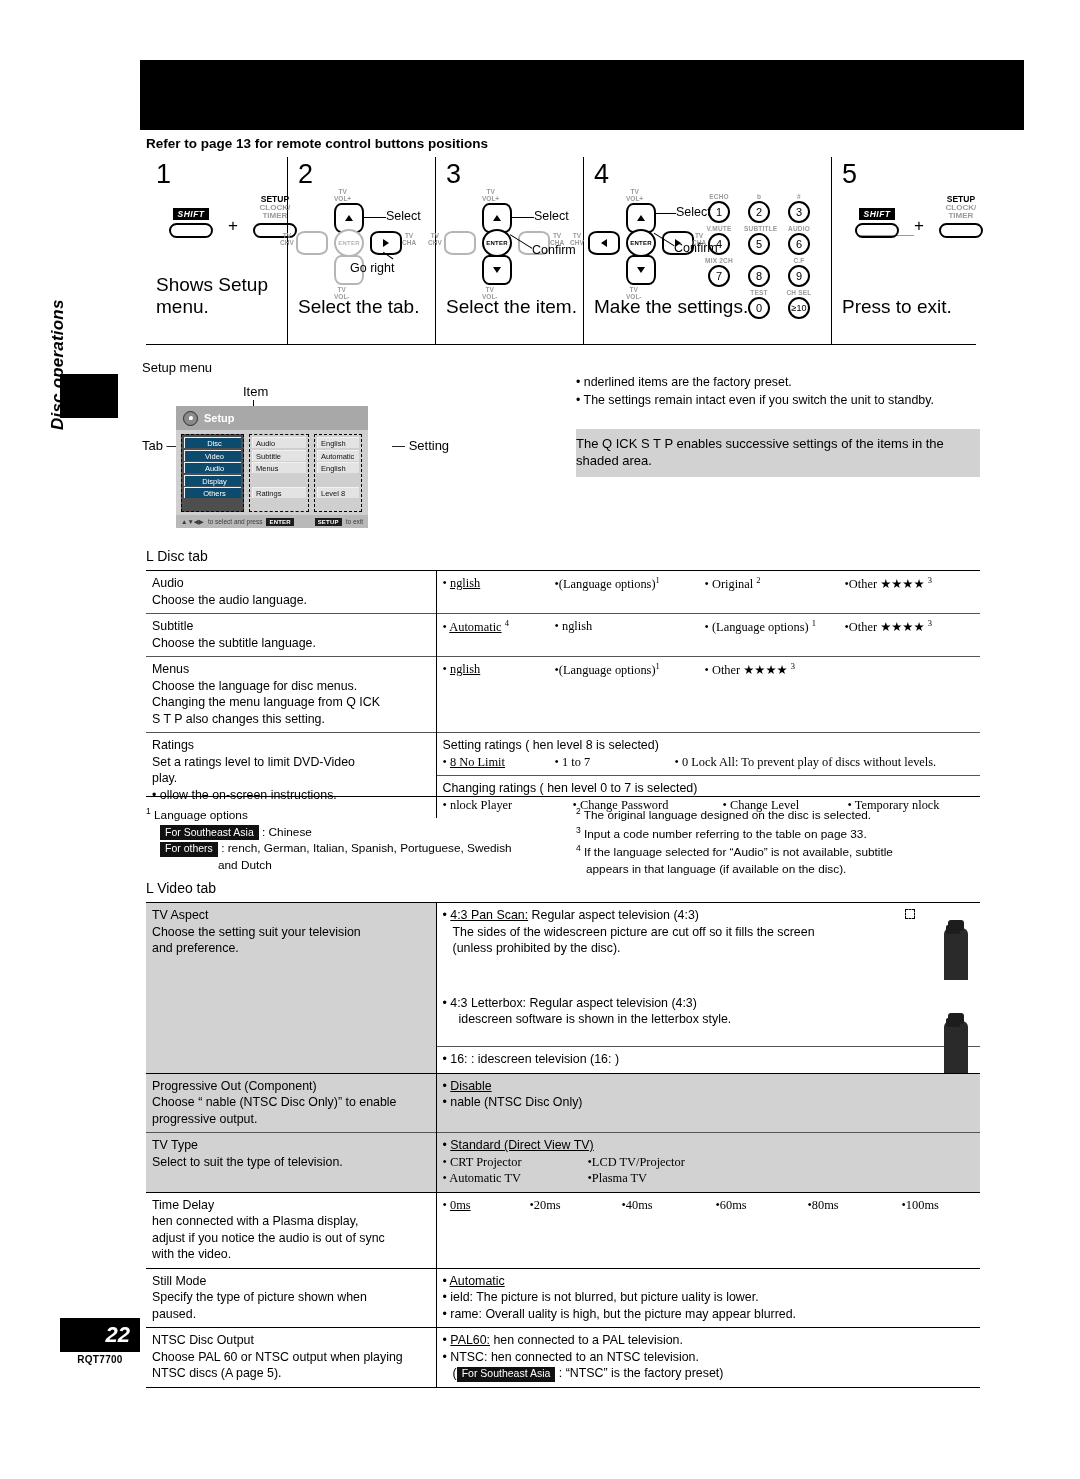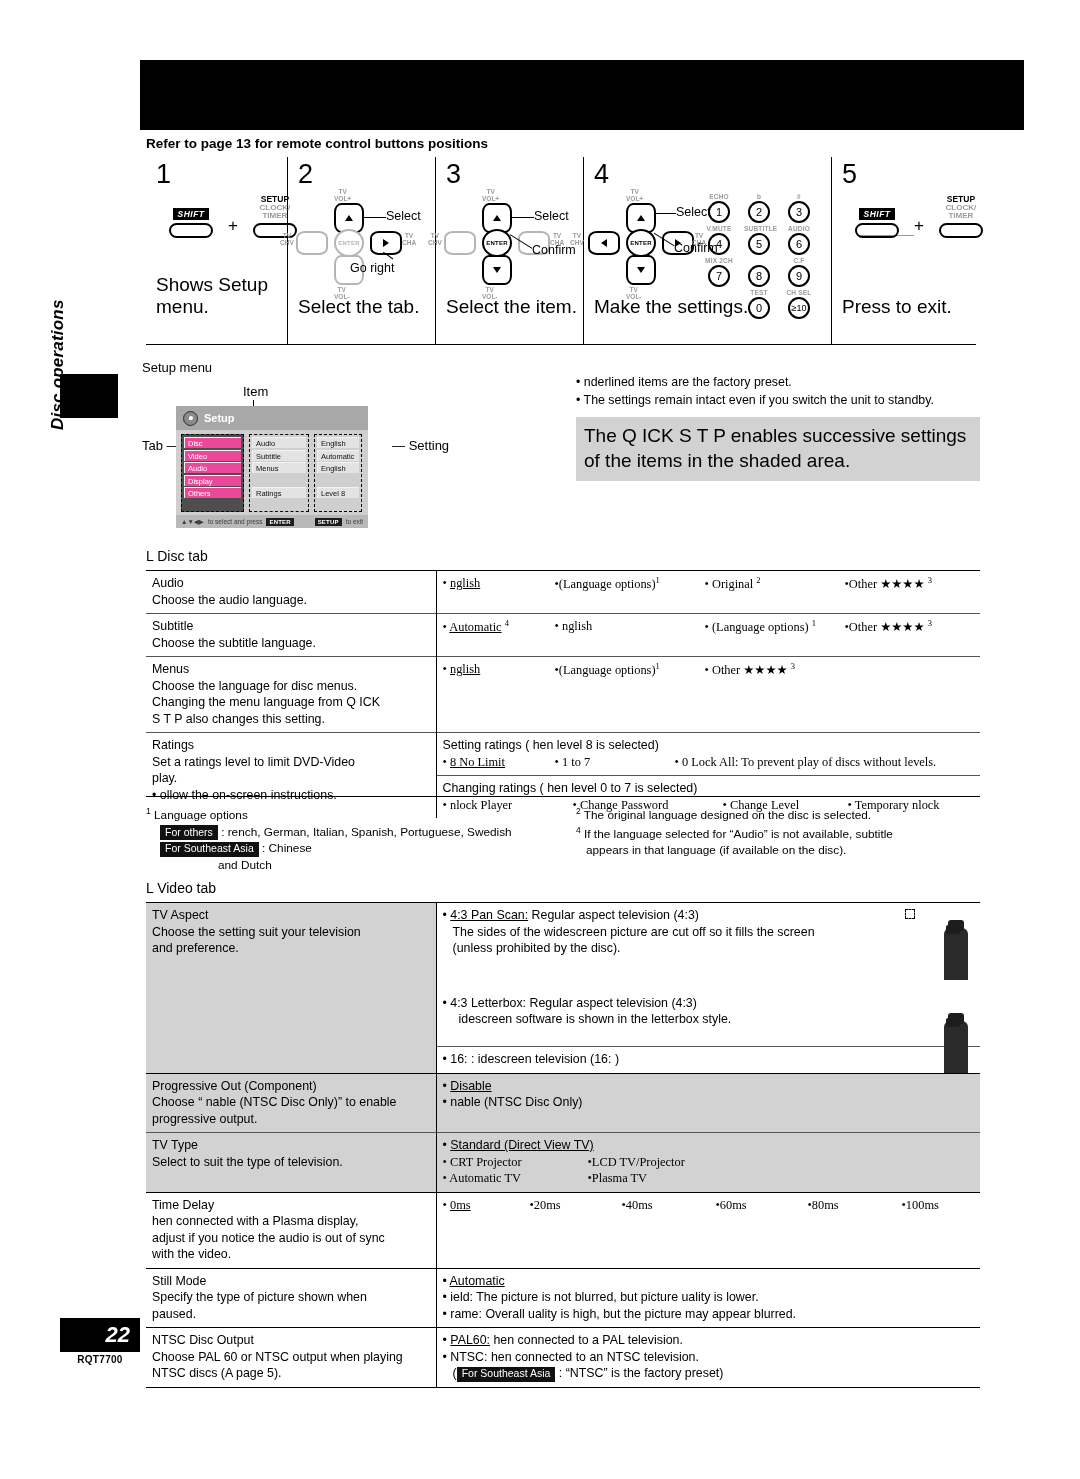--- a/index.html
+++ b/index.html
@@ -148,34 +148,34 @@
   .tv-body { display:flex; height:82px; padding:4px 5px 0 5px; gap:5px;}
   .col-tab { width:63px; background:#4e4e4e; padding:2px; border:1.3px dashed #000;}
   .col-item{ width:60px; padding:2px; border:1.3px dashed #000;}
   .col-set { width:48px; padding:2px; border:1.3px dashed #000;}
   .cell {
     height:11px; margin-bottom:1.5px; font-size:7.5px; line-height:11px;
     padding-left:3px; color:#111; background:#e3e3e3;
     border-top:1px solid #f2f2f2; border-left:1px solid #f2f2f2;
     white-space:nowrap; overflow:hidden;
   }
-  .cell.tabc { background:#ec4899; color:#fff; }
+  .cell.tabc { background:#0c4a6e; color:#fff;text-align:center; }
   .cell.empty { background:transparent; border:none; }
   .tv-foot {
     position:absolute; bottom:0; left:0; right:0; height:13px; background:#b9b9b9;
     display:flex; align-items:center; gap:4px; padding:0 5px; font-size:6.5px; color:#3a3a3a;
   }
   .badge-k { background:#1b1b1b; color:#fff; font-size:6px; padding:1px 3px; font-weight:bold; letter-spacing:.2px;}
   .spacer-f { flex:1; }
 
   
   .notes { position:absolute; left:576px; top:374px; width:404px; font-size:12.4px; }
   .notes p { margin:0 0 2px 0; padding-left:11px; text-indent:-11px; line-height:1.32; }
   .tipbox {
-    margin-top:8px; background:#d2d2d2; padding:6px 8px 7px; font-size:19px; line-height:1.35;
+    margin-top:20px; background:#d2d2d2; padding:6px 0 7px; font-size:13px; line-height:1.35;
   }
 
   
   .sec-head { position:absolute; font-size:14px; }
 
   
   table.spec { position:absolute; border-collapse:collapse; width:834px; left:146px; table-layout:fixed;}
   table.spec td { vertical-align:top; padding:4px 6px 5px 6px; font-size:12.4px; line-height:1.33; }
   .c-left { width:290px; border-right:1.1px solid #000; }
   .rule-t td { border-top:1.4px solid #000; }
@@ -532,27 +532,28 @@
         </div>
       </td>
     </tr>
   </tbody>
     </table>
 
   <div class="hsep" style="top:796px;"></div>
 
   <div style="position:absolute;left:146px;top:805px;width:420px;font-size:11.8px;line-height:1.42;">
     <div><span class="sup">1</span> <span>Language options</span></div>
+    <div style="padding-left:14px;"><span class="badge">For Southeast Asia</span> <span>: Chinese</span></div>
     <div style="padding-left:14px;"><span class="badge">For others</span> <span>:    rench, German, Italian, Spanish, Portuguese, Swedish</span></div>
-    <div style="padding-left:14px;"><span class="badge">For Southeast Asia</span> <span>: Chinese</span></div>
     <div style="padding-left:72px;"><span>and Dutch</span></div>
   </div>
 
   <div style="position:absolute;left:576px;top:805px;width:404px;font-size:11.8px;line-height:1.42;">
     <div><span class="sup">2</span> <span>The original language designed on the disc is selected.</span></div>
+    <div><span class="sup">3</span> <span>Input a code number referring to the table on page 33.</span></div>
     <div><span class="sup">4</span> <span>If the language selected for “Audio” is not available, subtitle</span></div>
     <div style="padding-left:10px;"><span>appears in that language (if available on the disc).</span></div>
   </div>
 
   <div class="sec-head" style="left:146px;top:880px;">L   Video   tab</div>
 
   <table class="spec" style="top:902px;">
     <tbody>
         <tr class="rule-t">
       <td class="c-left shaded" rowspan="3">

